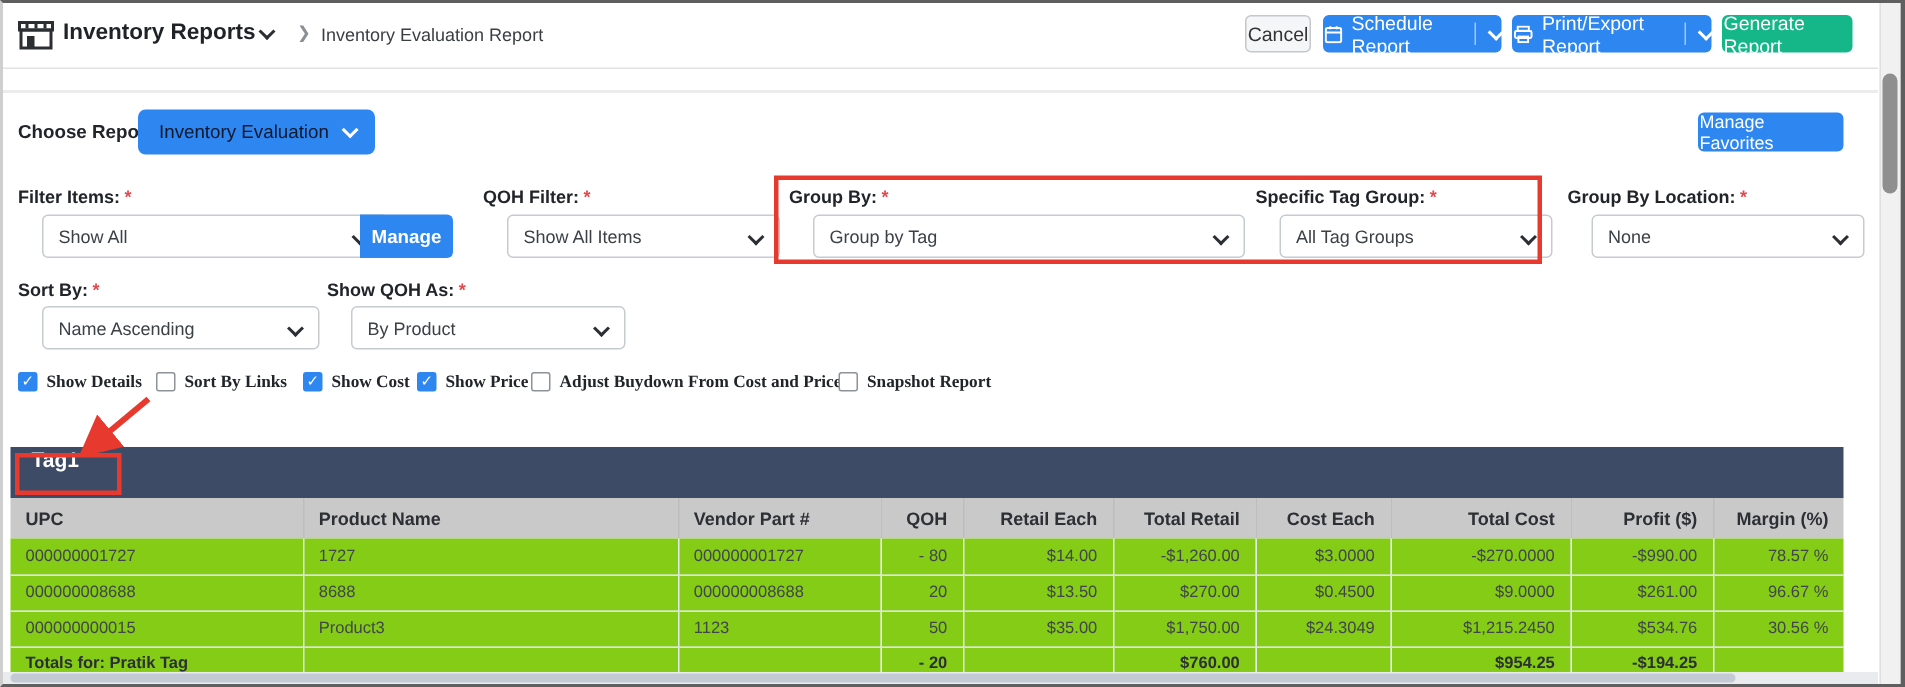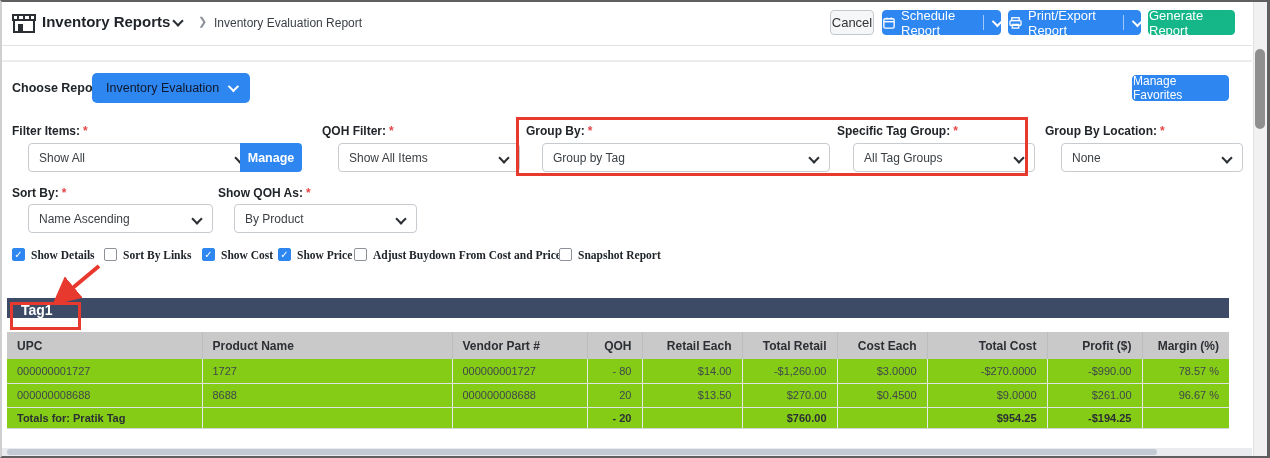--- a/index.html
+++ b/index.html
@@ -46,22 +46,22 @@
   .btn-manage { position:absolute; left:238px; top:141px; width:62px; height:29px; background:#2e86f0; color:#fff;
                 font-size:12.5px; font-weight:bold; border-radius:0 4px 4px 0; display:flex; align-items:center;
                 justify-content:center; cursor:pointer; }
   
   .cb-item { position:absolute; top:246px; display:flex; align-items:center; cursor:pointer; }
   .cb-box { width:13px; height:13px; border-radius:2px; margin-right:6px; display:flex; align-items:center; justify-content:center; }
   .cb-on { background:#2e86f0; border:1px solid #2e86f0; color:#fff; font-size:10px; line-height:10px; }
   .cb-off { background:#fff; border:1px solid #8d9299; }
   .cb-label { font-size:11.5px; color:#212529; font-weight:bold; white-space:nowrap;font-family:Liberation Serif, serif; }
   
-  .group-band { position:absolute; left:5px; top:296px; width:1222px; height:20px; background:#3e4b66;
-                display:flex; align-items:flex-end; }
+  .group-band { position:absolute; left:5px; top:296px; width:1222px; height:34px; background:#3e4b66;
+                display:flex; align-items:flex-start; }
   .group-band .gtitle { color:#fff; font-size:14px; font-weight:bold; margin-left:14px; }
   
   .tablewrap { position:absolute; left:5px; top:330px; width:1222px; }
   table { border-collapse:collapse; table-layout:fixed; width:1222px; }
   thead th { background:#c9c9c9; height:27px; font-size:12px; font-weight:bold; color:#2c2f33; text-align:left;
              padding:0 10px; border-right:1px solid #bdbdbd; }
   thead th:last-child { border-right:none; }
   tbody td { background:#84cc16; height:24px; font-size:11px; color:#41464b; padding:0 10px;
              border-bottom:1px solid #dee2e6; border-right:1px solid #e6e9ec; }
   tbody td:last-child { border-right:none; }
@@ -260,20 +260,32 @@
             <td>8688</td>
             <td>000000008688</td>
             <td class="al-r">20</td>
             <td class="al-r">$13.50</td>
             <td class="al-r">$270.00</td>
             <td class="al-r">$0.4500</td>
             <td class="al-r">$9.0000</td>
             <td class="al-r">$261.00</td>
             <td class="al-r">96.67 %</td>
           </tr>
+          <tr>
+            <td>000000000015</td>
+            <td>Product3</td>
+            <td>1123</td>
+            <td class="al-r">50</td>
+            <td class="al-r">$35.00</td>
+            <td class="al-r">$1,750.00</td>
+            <td class="al-r">$24.3049</td>
+            <td class="al-r">$1,215.2450</td>
+            <td class="al-r">$534.76</td>
+            <td class="al-r">30.56 %</td>
+          </tr>
           <tr class="totals">
             <td>Totals for: Pratik Tag</td>
             <td></td>
             <td></td>
             <td class="al-r">- 20</td>
             <td class="al-r"></td>
             <td class="al-r">$760.00</td>
             <td class="al-r"></td>
             <td class="al-r">$954.25</td>
             <td class="al-r">-$194.25</td>

